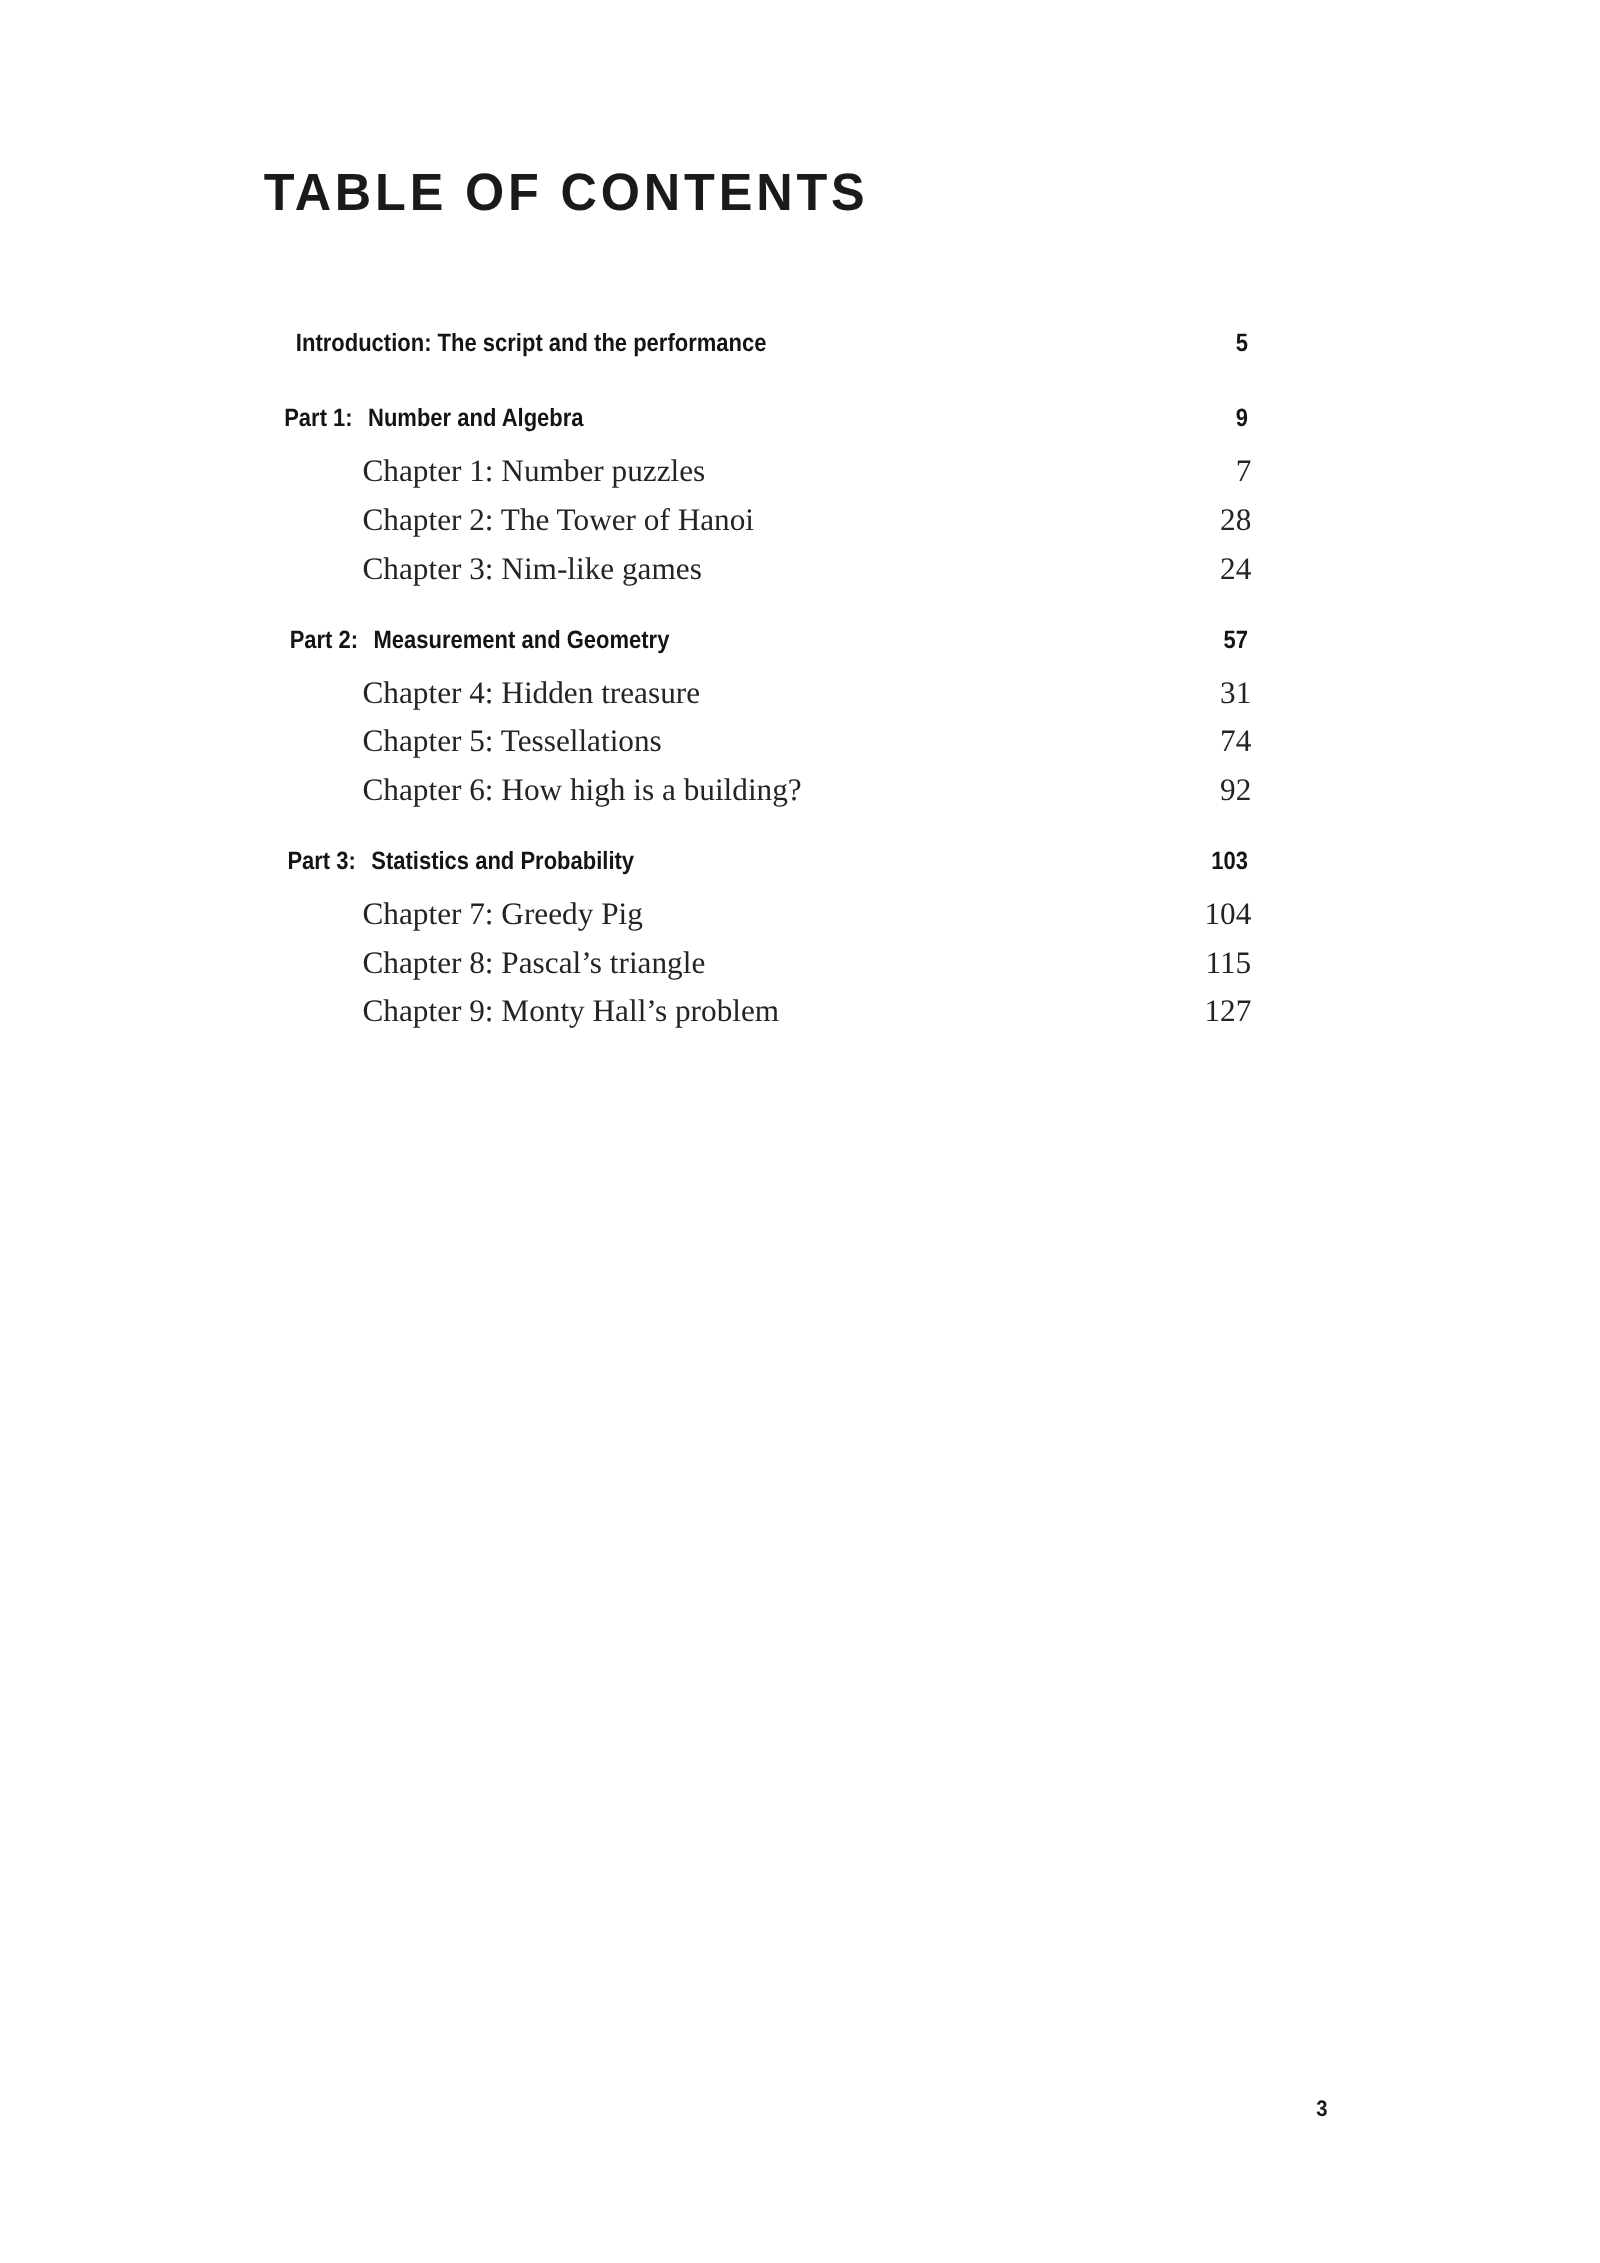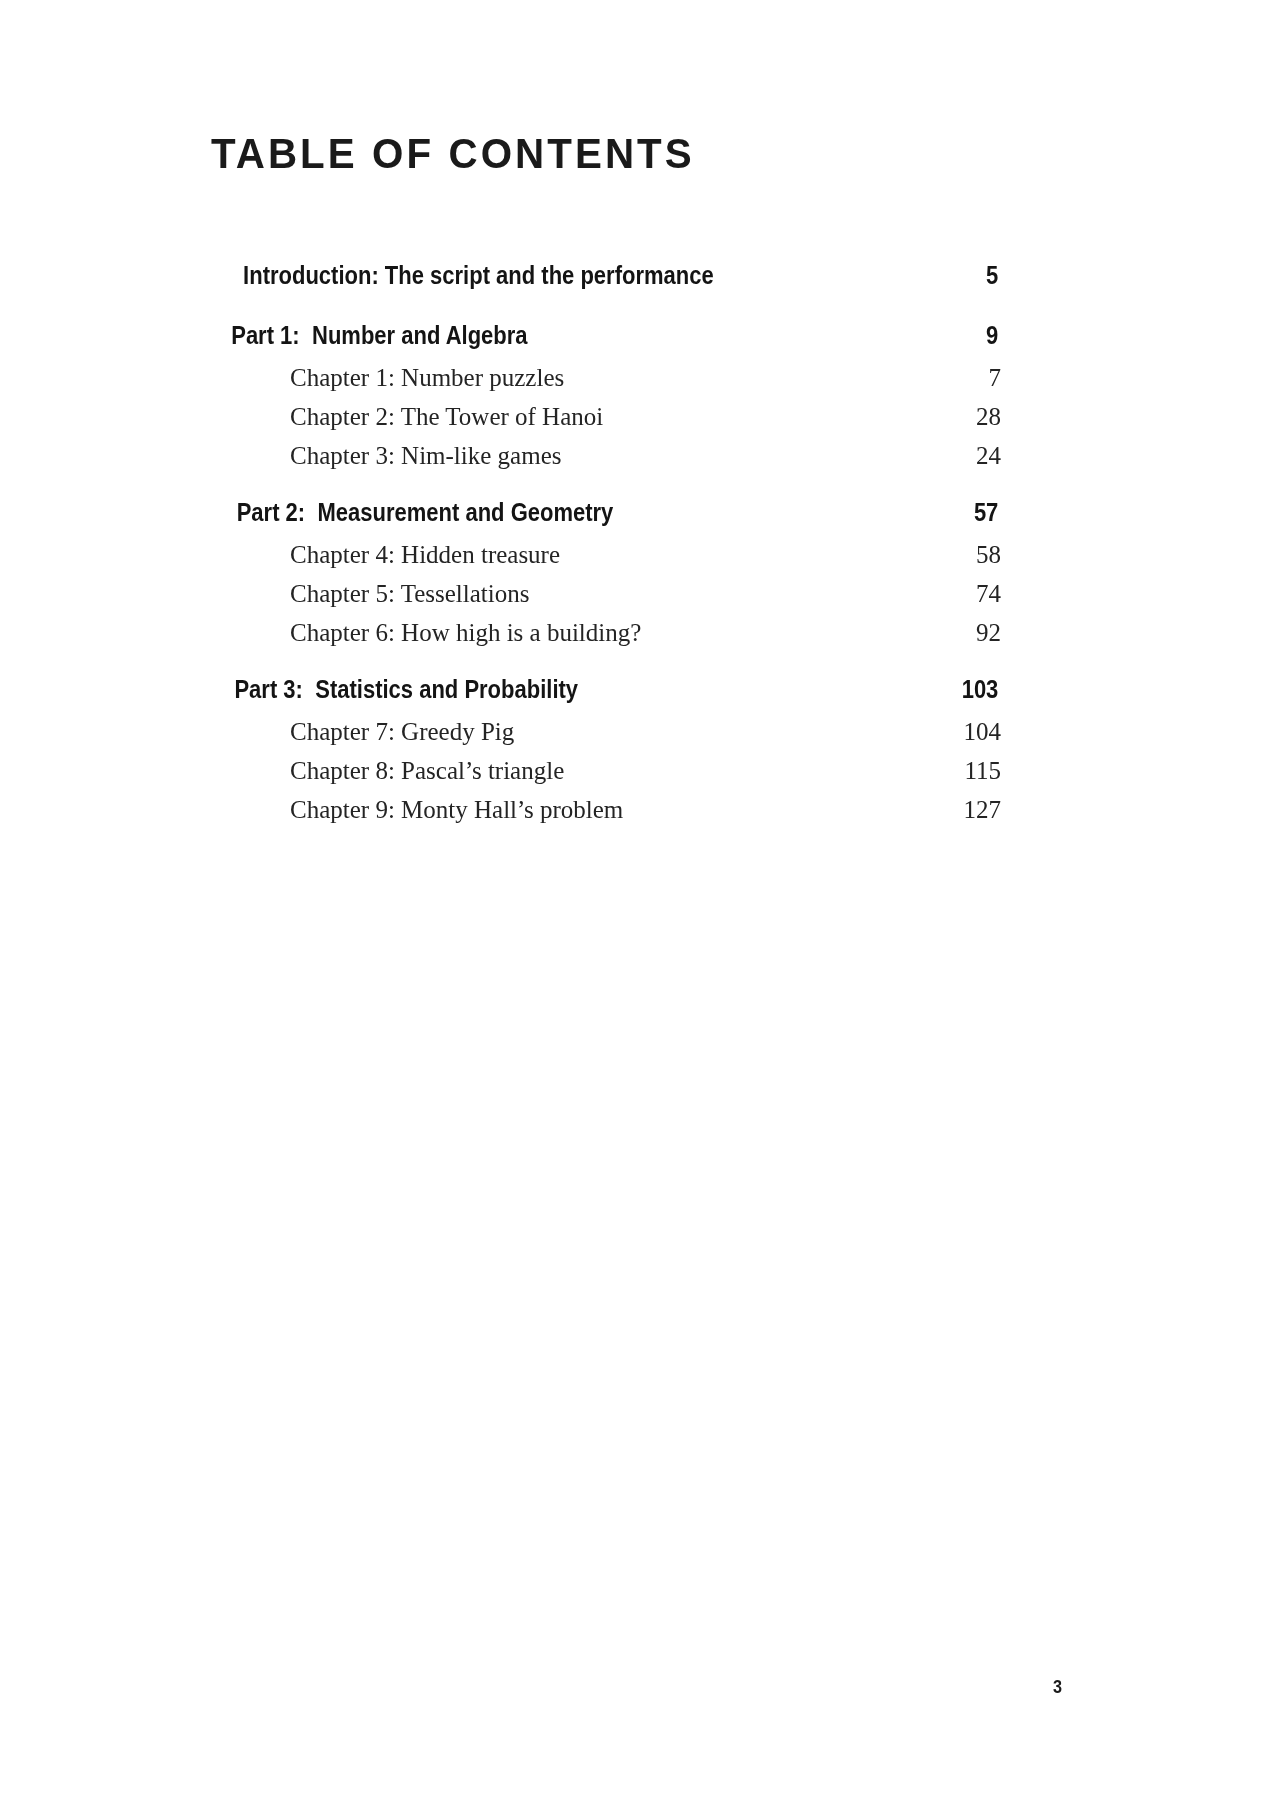--- a/index.html
+++ b/index.html
@@ -54,21 +54,21 @@
     align-items: baseline;
     justify-content: space-between;
     width: 100%;
   }
 
   
   .toc-row.level-top {
     height: 46px;
     font-family: "Liberation Sans", sans-serif;
     font-weight: bold;
-    font-size: 25px;
+    font-size: 20px;
     line-height: 46px;
     color: #141414;
   }
   .toc-row.level-top .entry-text,
   .toc-row.level-top .entry-page {
     transform: scaleX(0.88);
     transform-origin: left baseline;
     display: inline-block;
     white-space: nowrap;
   }
@@ -149,21 +149,21 @@
       <div class="toc-row level-chapter">
         <span class="entry-text"><span>Chapter 3: Nim-like games</span></span>
         <span class="entry-page">24</span>
       </div>
       <div class="toc-row level-top part-start">
         <span class="entry-text"><span class="entry-label">Part 2:</span><span>Measurement and Geometry</span></span>
         <span class="entry-page">57</span>
       </div>
       <div class="toc-row level-chapter">
         <span class="entry-text"><span>Chapter 4: Hidden treasure</span></span>
-        <span class="entry-page">58</span>
+        <span class="entry-page">31</span>
       </div>
       <div class="toc-row level-chapter">
         <span class="entry-text"><span>Chapter 5: Tessellations</span></span>
         <span class="entry-page">74</span>
       </div>
       <div class="toc-row level-chapter">
         <span class="entry-text"><span>Chapter 6: How high is a building?</span></span>
         <span class="entry-page">92</span>
       </div>
       <div class="toc-row level-top part-start">

